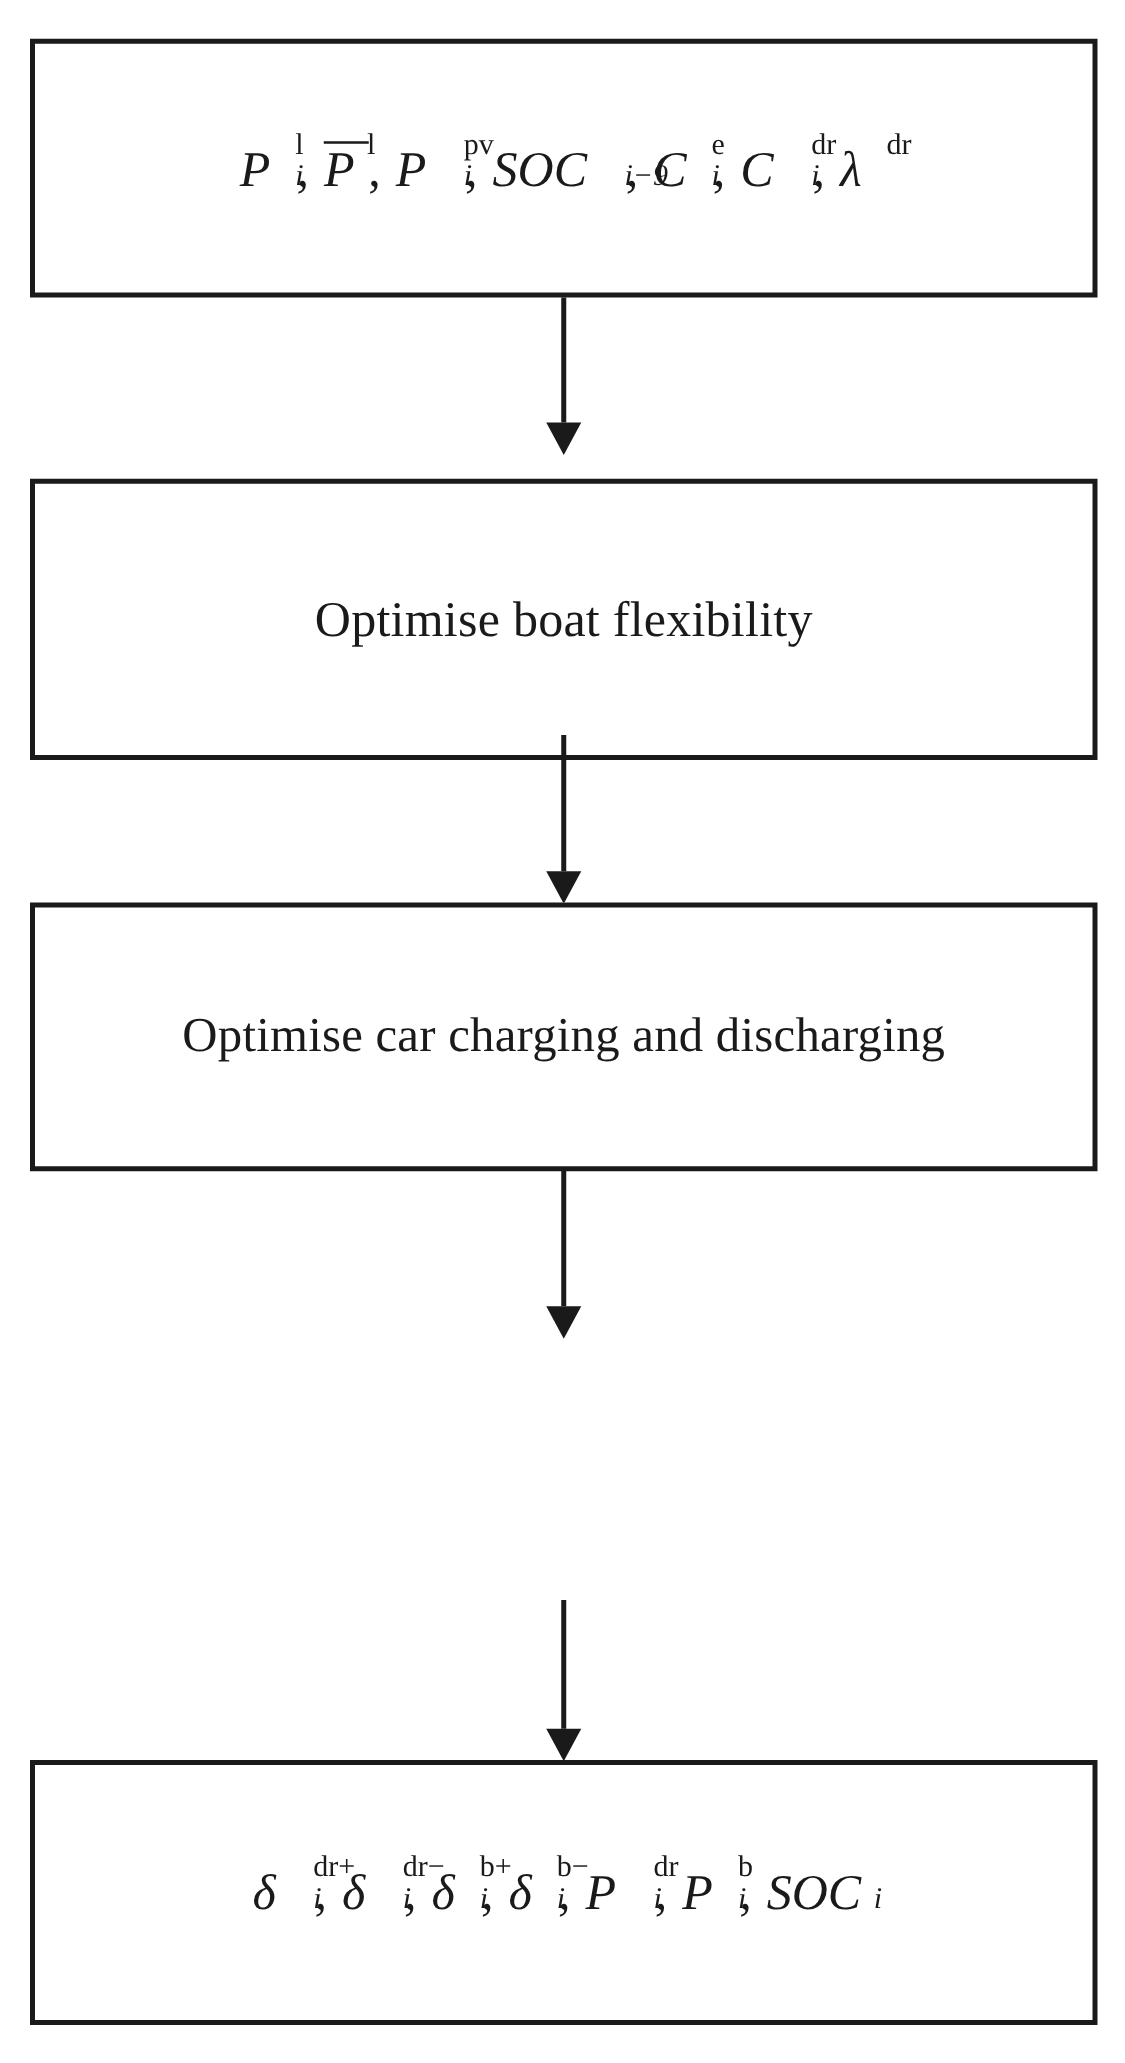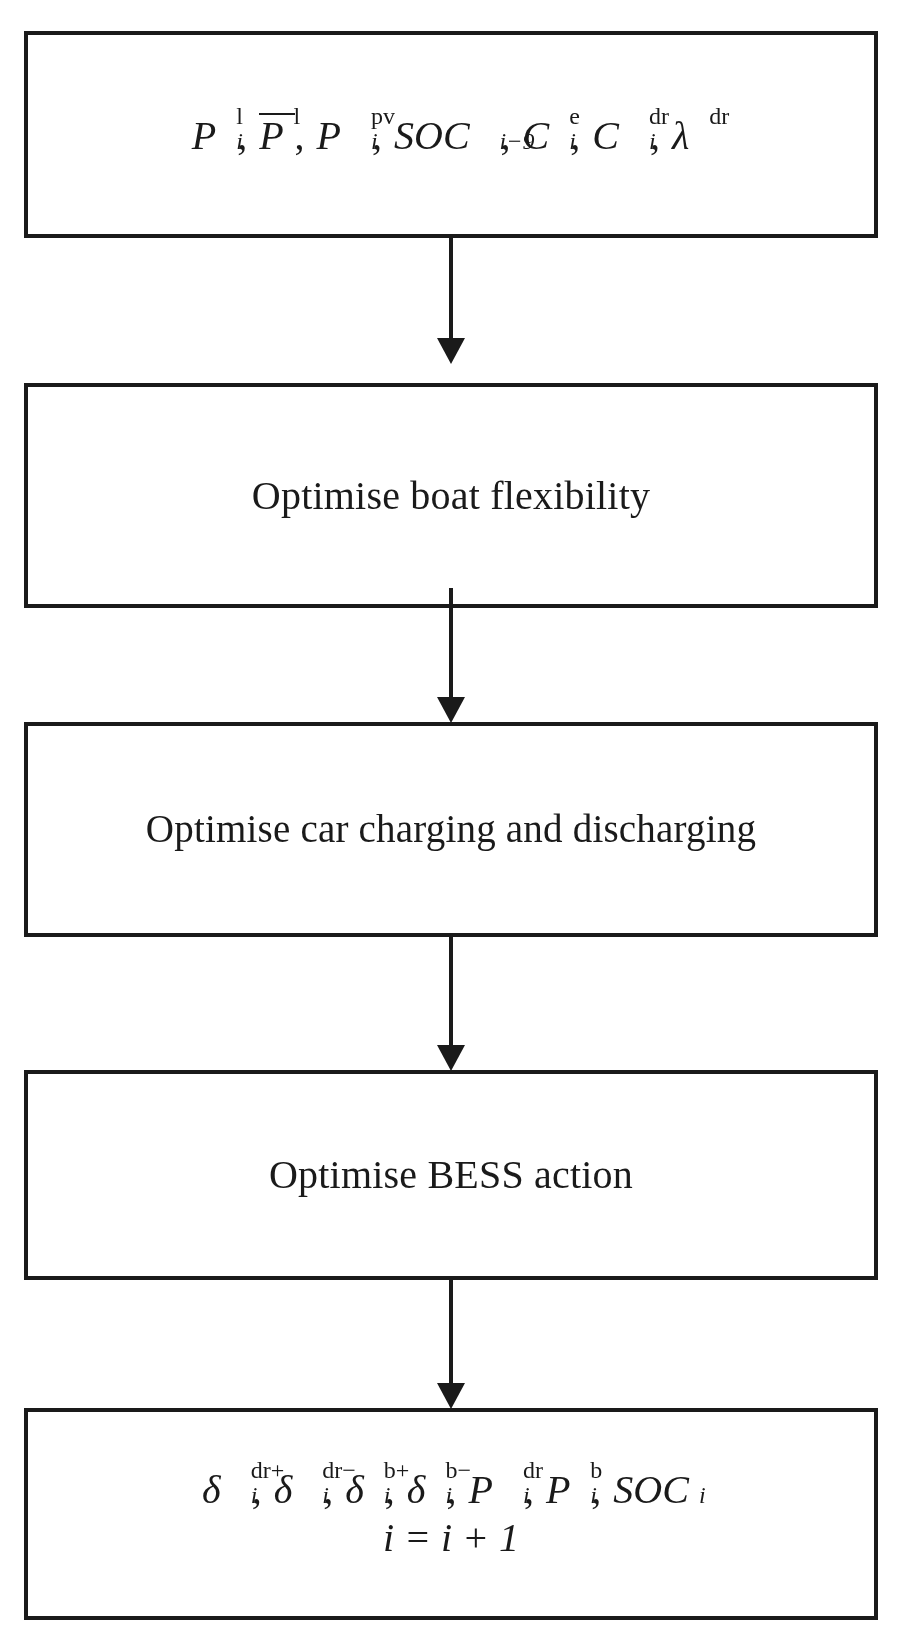--- a/index.html
+++ b/index.html
@@ -170,39 +170,33 @@
 
   <div class="node node-3">
     <span class="node-label wide">Optimise car charging and discharging</span>
   </div>
 
   <div class="arrow arrow-3">
     <div class="shaft"></div>
     <div class="head"></div>
   </div>
 
-  <div class="node node-4">
-    <span class="node-label">Optimise BESS action</span>
-  </div>
 
   <div class="arrow arrow-4">
     <div class="shaft"></div>
     <div class="head"></div>
   </div>
 
   <div class="node node-5">
     <div>
       <span class="math">
         <span class="var"><span class="base it">δ</span><span class="sup">dr+</span><span class="sub">i</span><span class="supsub-pad">&nbsp;&nbsp;&nbsp;</span></span><span class="comma">,</span>
         <span class="var"><span class="base it">δ</span><span class="sup">dr−</span><span class="sub">i</span><span class="supsub-pad">&nbsp;&nbsp;&nbsp;</span></span><span class="comma">,</span>
         <span class="var"><span class="base it">δ</span><span class="sup">b+</span><span class="sub">i</span><span class="supsub-pad">&nbsp;&nbsp;</span></span><span class="comma">,</span>
         <span class="var"><span class="base it">δ</span><span class="sup">b−</span><span class="sub">i</span><span class="supsub-pad">&nbsp;&nbsp;</span></span><span class="comma">,</span>
         <span class="var"><span class="base">P</span><span class="sup">dr</span><span class="sub">i</span><span class="supsub-pad">&nbsp;&nbsp;&nbsp;</span></span><span class="comma">,</span>
         <span class="var"><span class="base">P</span><span class="sup">b</span><span class="sub">i</span><span class="supsub-pad">&nbsp;&nbsp;</span></span><span class="comma">,</span>
         <span class="var"><span class="base it">SOC</span><span class="sub">i</span><span class="supsub-pad">&nbsp;</span></span>
       </span>
-      <span class="math mathline2">
-        <span class="it">i = i + 1</span>
-      </span>
     </div>
   </div>
 
 </div>
 
 </body></html>

